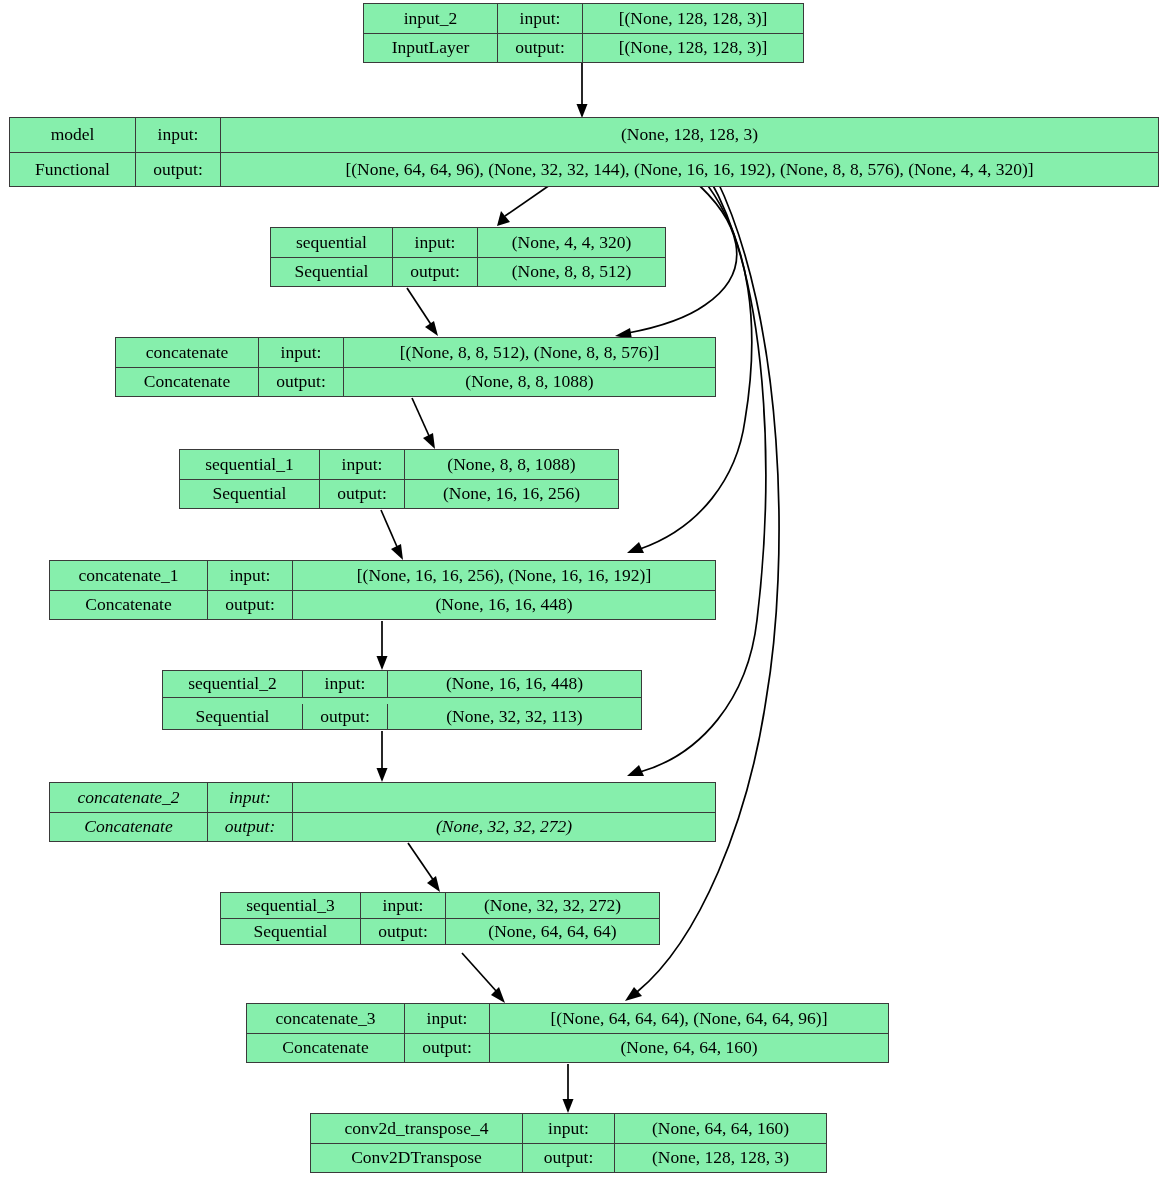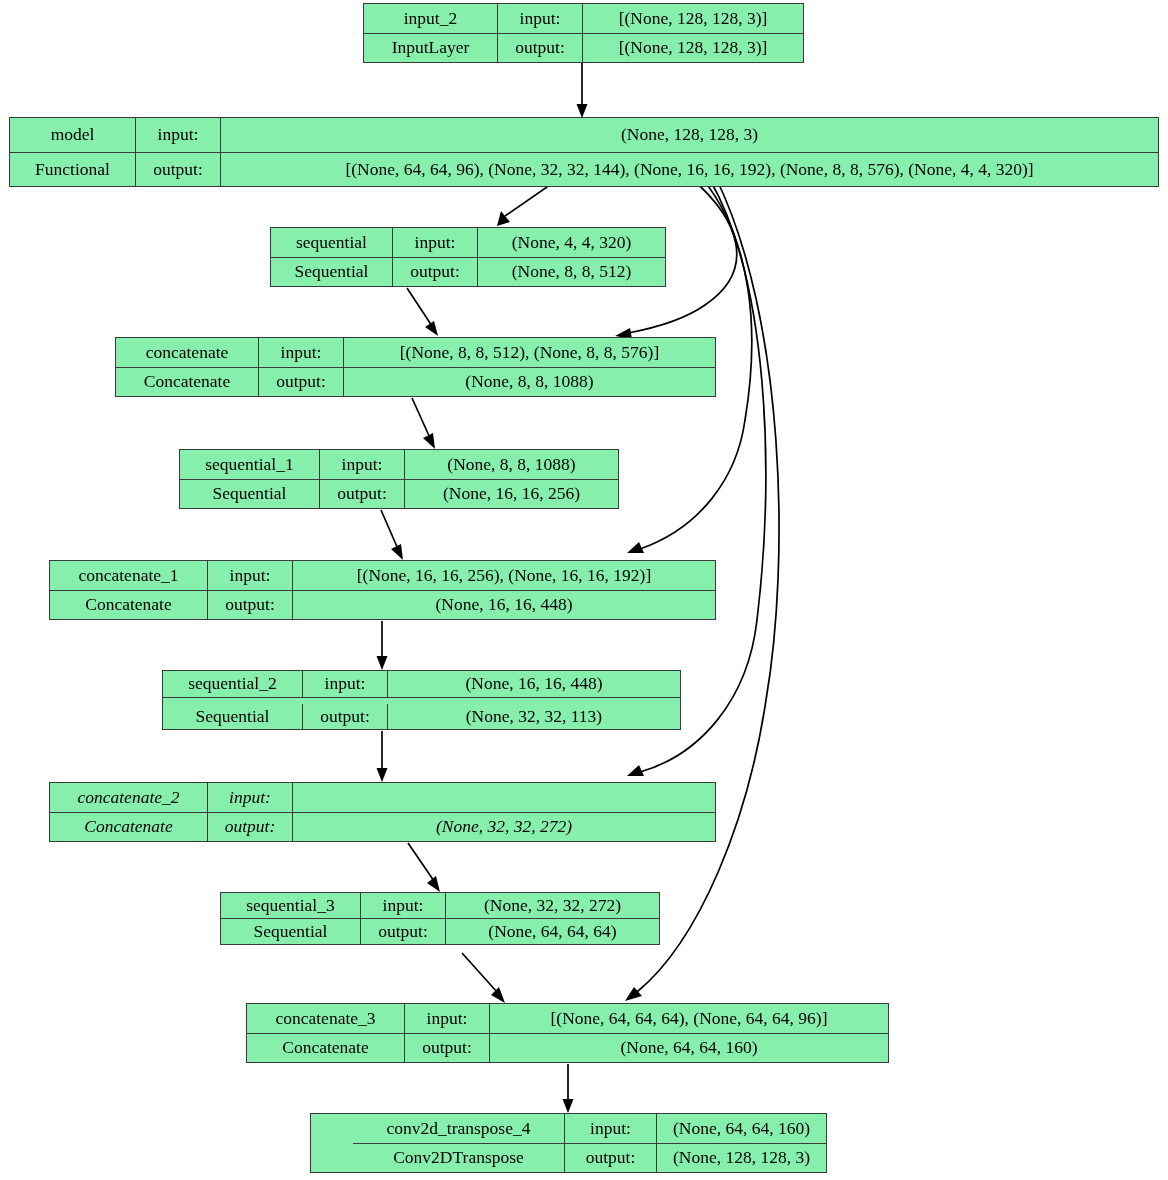--- a/index.html
+++ b/index.html
@@ -219,21 +219,21 @@
       <div class="cell c-label" style="width:85px">input:</div>
       <div class="cell c-shape">[(None, 16, 16, 256), (None, 16, 16, 192)]</div>
     </div>
     <div class="node-row">
       <div class="cell c-name" style="width:158px">Concatenate</div>
       <div class="cell c-label" style="width:85px">output:</div>
       <div class="cell c-shape">(None, 16, 16, 448)</div>
     </div>
   </div>
 
-  <div class="node" style="left:162px; top:670px; width:519px; height:60px;gap:6px;">
+  <div class="node" style="left:162px; top:670px; width:480px; height:60px;gap:6px;">
     <div class="node-row top">
       <div class="cell c-name" style="width:140px">sequential_2</div>
       <div class="cell c-label" style="width:85px">input:</div>
       <div class="cell c-shape">(None, 16, 16, 448)</div>
     </div>
     <div class="node-row">
       <div class="cell c-name" style="width:140px">Sequential</div>
       <div class="cell c-label" style="width:85px">output:</div>
       <div class="cell c-shape">(None, 32, 32, 113)</div>
     </div>
@@ -270,21 +270,21 @@
       <div class="cell c-label" style="width:85px">input:</div>
       <div class="cell c-shape">[(None, 64, 64, 64), (None, 64, 64, 96)]</div>
     </div>
     <div class="node-row">
       <div class="cell c-name" style="width:158px">Concatenate</div>
       <div class="cell c-label" style="width:85px">output:</div>
       <div class="cell c-shape">(None, 64, 64, 160)</div>
     </div>
   </div>
 
-  <div class="node" style="left:310px; top:1113px; width:517px; height:60px;padding-left:42px;">
+  <div class="node" style="left:310px; top:1113px; width:517px; height:60px;">
     <div class="node-row top">
       <div class="cell c-name" style="width:212px">conv2d_transpose_4</div>
       <div class="cell c-label" style="width:92px">input:</div>
       <div class="cell c-shape">(None, 64, 64, 160)</div>
     </div>
     <div class="node-row">
       <div class="cell c-name" style="width:212px">Conv2DTranspose</div>
       <div class="cell c-label" style="width:92px">output:</div>
       <div class="cell c-shape">(None, 128, 128, 3)</div>
     </div>

